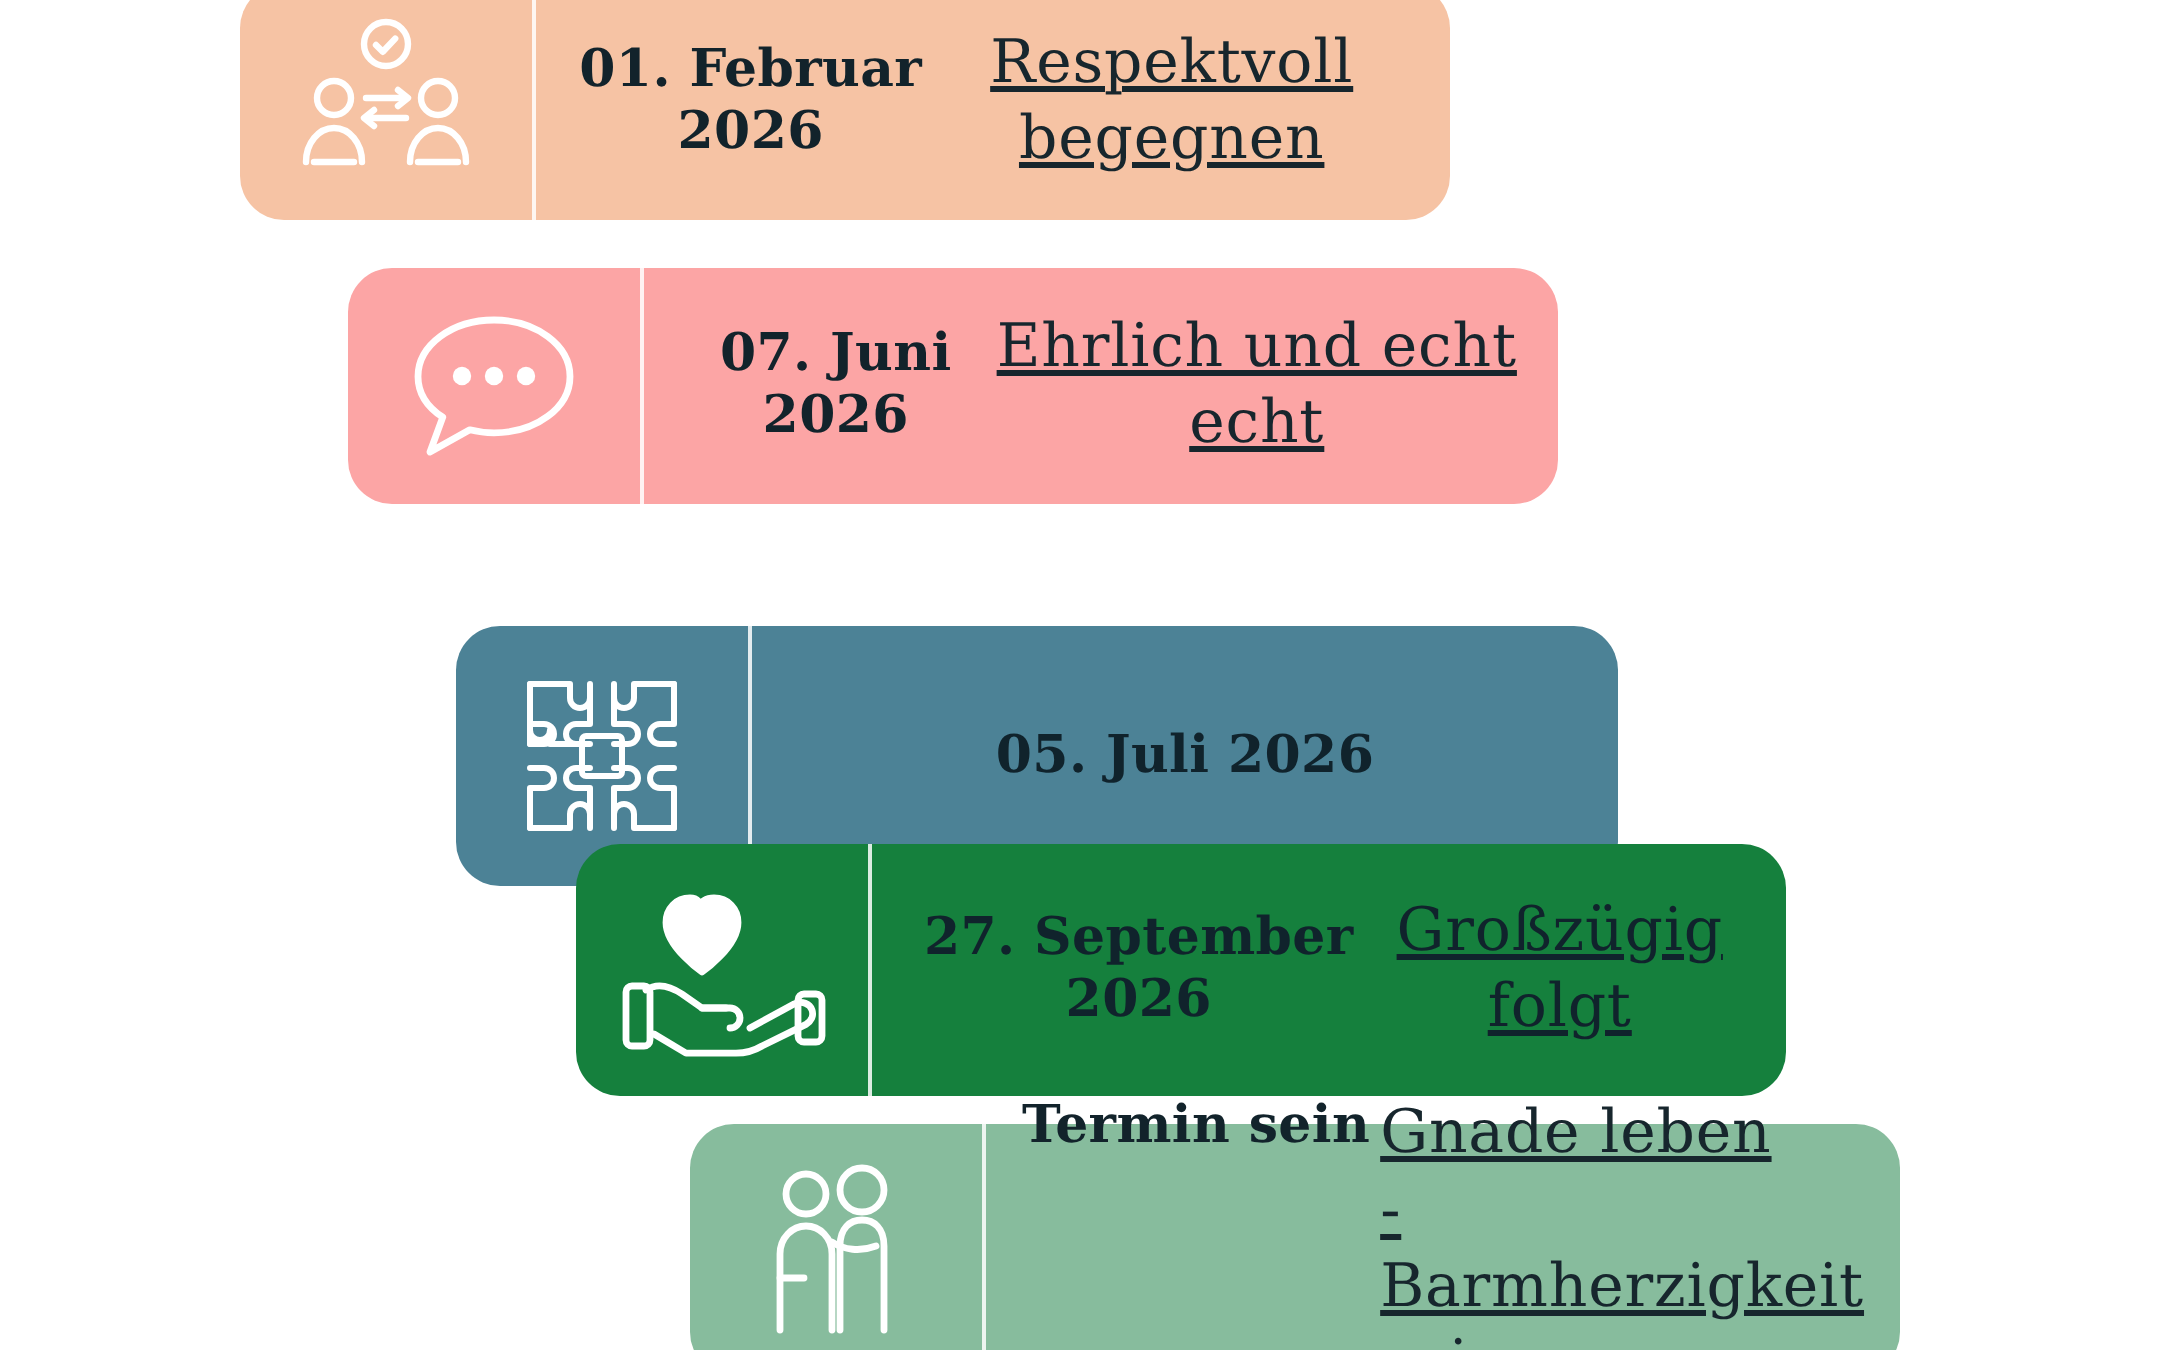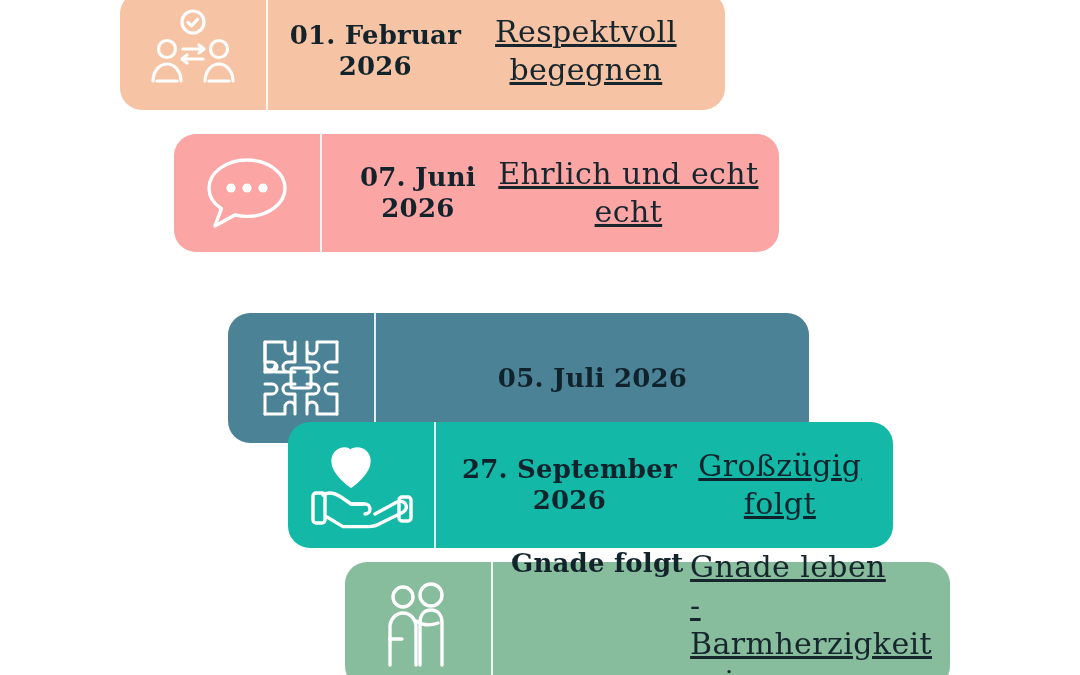--- a/index.html
+++ b/index.html
@@ -72,21 +72,21 @@
     color: #17262d;
     text-align: center;
     letter-spacing: 0.4px;
     text-decoration: underline;
   }
 
   
   #row-0 { left: 120px;  top: -8px;   width: 605px; height: 118px; background: #f6c3a4; }
   #row-1 { left: 174px;  top: 134px;  width: 605px; height: 118px; background: #fca5a5; }
   #row-2 { left: 228px;  top: 278px;  width: 581px; height: 130px; background: #4c8296; margin-top: 35px; }
-  #row-3 { left: 288px;  top: 422px;  width: 605px; height: 126px; background: #14b8a6; }
+  #row-3 { left: 288px;  top: 422px;  width: 605px; height: 126px; background: #15803d; }
   #row-4 { left: 345px;  top: 562px;  width: 605px; height: 126px; background: #87bc9d; }
 
   #row-2 .row-date, #row-2 .row-title,
   #row-3 .row-date, #row-3 .row-title { color: #10232c; }
 
   #row-4 .row-date { text-align: left; width: 100%; }
   #row-4 .row-title { text-align: left; width: 100%; }
   #row-4 .text-cell { align-items: flex-start; }
 </style>
 </head>
@@ -177,19 +177,19 @@
       <svg width="96" height="96" viewBox="0 0 96 96" fill="none" stroke="#ffffff" stroke-width="3.4" stroke-linecap="round" stroke-linejoin="round">
         <circle cx="33" cy="20" r="10"></circle>
         <circle cx="61" cy="18" r="11"></circle>
         <path d="M20 88V50c0-8 6-14 13-14s13 6 13 14v38"></path>
         <path d="M50 88V46c0-9 5-13 11-13s11 4 11 13v42"></path>
         <path d="M46 44c6 4 14 5 22 2"></path>
         <path d="M20 62h12"></path>
       </svg>
     </div>
     <div class="text-cell">
-      <div class="row-date">Gnade folgt</div>
+      <div class="row-date">Termin sein</div>
       <div class="row-title" style="white-space: pre-line;">Gnade leben
 - Barmherzigkeit zeigen</div>
     </div>
   </div>
 
 </div>
 
 </body></html>

